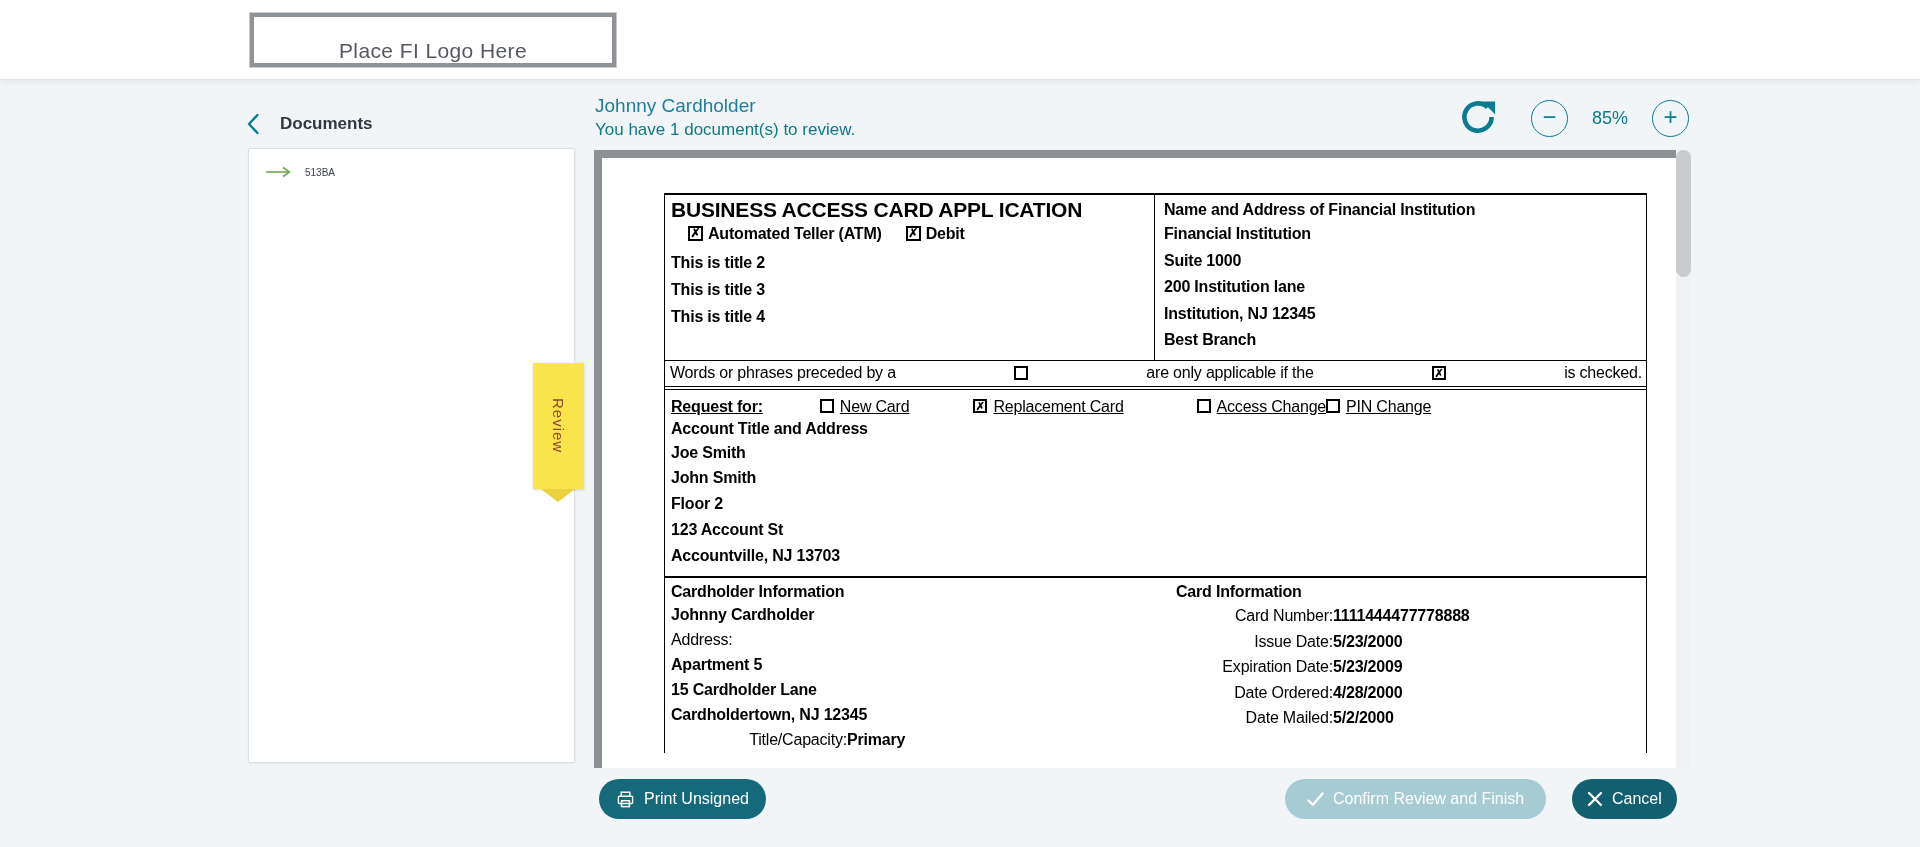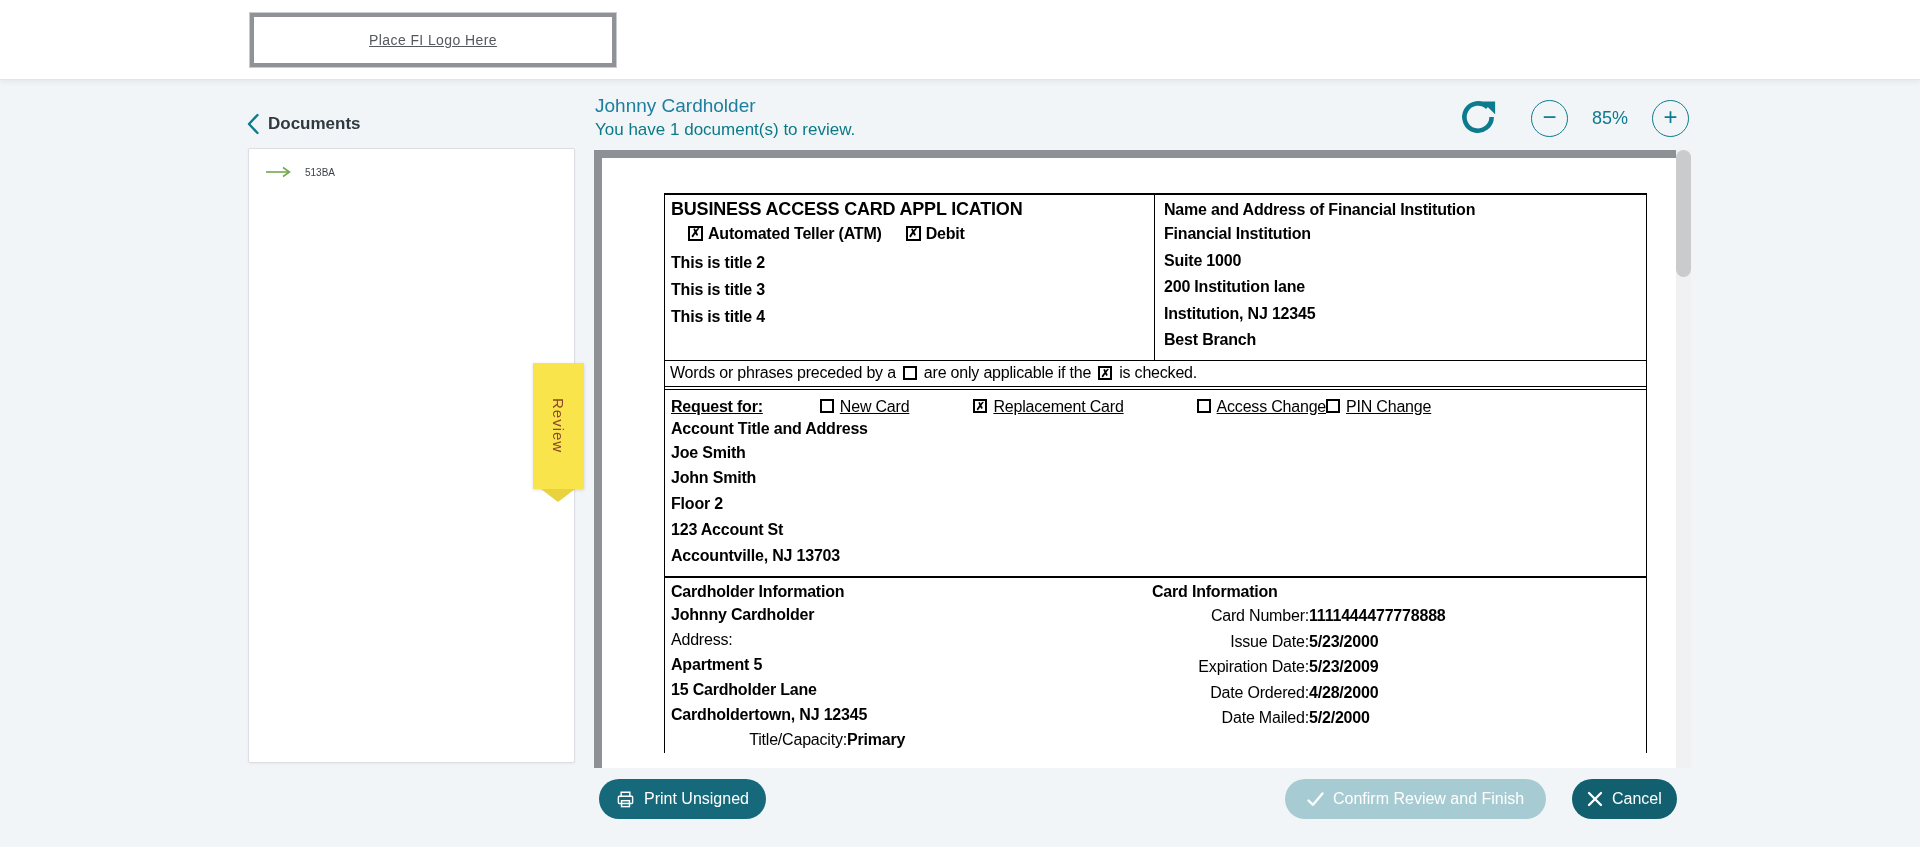--- a/index.html
+++ b/index.html
@@ -5,25 +5,25 @@
   * { margin:0; padding:0; box-sizing:border-box; }
   html,body { width:1920px; height:847px; overflow:hidden; background:#f1f4f7; }
   #app { position:relative; width:1920px; height:847px; font-family:"Liberation Sans",sans-serif; overflow:hidden;
          background:linear-gradient(#e8ecef 0px, #f2f5f7 22px); }
 
   
   .header { position:absolute; top:0; left:0; width:1920px; height:80px; background:#ffffff;
             border-bottom:1px solid #e3e6e9; box-shadow:0 2px 6px rgba(0,0,0,.06); z-index:6; }
   .logo-box { position:absolute; left:250px; top:13px; width:366px; height:54px;
               border:4px solid #8f9297; box-shadow:0 0 0 1px #c9cbce;
-              display:flex; align-items:center; justify-content:center;
-              font-size:14px; color:#55595f; letter-spacing:.4px; background:#fff;text-decoration:underline; }
-
-  
-  .docs-head { position:absolute; left:246px; top:113px; display:flex; align-items:center; gap:8px; z-index:3; }
+              display:flex; align-items:flex-end; justify-content:center;
+              font-size:21px; color:#55595f; letter-spacing:.4px; background:#fff; }
+
+  
+  .docs-head { position:absolute; left:246px; top:113px; display:flex; align-items:center; gap:20px; z-index:3; }
   .chev-left { width:14px; height:22px; display:block; }
   .docs-title { font-size:17px; font-weight:bold; color:#2f3940; }
   .sidebar-panel { position:absolute; left:248px; top:148px; width:327px; height:615px; background:#fff;
                    border:1px solid #dbdfe3; border-radius:2px; box-shadow:0 1px 3px rgba(0,0,0,.05); z-index:2; }
   .doc-item { display:flex; align-items:center; gap:13px; padding:17px 0 0 16px; cursor:pointer; }
   .doc-item-label { font-size:10px; color:#3c434a; }
 
   
   .patron-name { position:absolute; left:595px; top:95px; font-size:19px; color:var(--patron_name,#1d7e9e); }
   .review-msg  { position:absolute; left:595px; top:120px; font-size:17px; color:var(--message,#0b7a87); }
@@ -56,40 +56,40 @@
   
   .form { position:absolute; left:62px; top:35px; width:983px; color:#000; font-weight:bold; font-size:16px;
           border-left:1px solid #000; border-right:1px solid #000; border-top:2px solid #000; letter-spacing:-.2px; }
   .cbx { display:inline-flex; width:15px; height:15px; border:2px solid #000; align-items:center; justify-content:center;
          font-size:12px; font-weight:bold; flex:none; }
   .cbx-sm { width:14px; height:14px; font-size:11px; }
 
   .sec1 { display:flex; }
   .sec1-left { width:490px; border-right:1px solid #000; padding:4px 0 6px 6px; }
   .sec1-right { flex:1; padding:4px 0 6px 9px; }
-  .form-title { font-size:18px; line-height:21px; }
+  .form-title { font-size:21px; line-height:21px; }
   .cb-line { display:flex; align-items:center; gap:24px; margin:3px 0 5px 17px; line-height:21px; }
   .cb-item { display:flex; align-items:center; gap:5px; }
   .t-line { line-height:27px; }
   .r-head { line-height:22px; }
   .r-line { line-height:26.5px; }
 
   .notice { border-top:1px solid #000; border-bottom:4px double #000; padding:2px 4px 3px 5px;
             display:flex; align-items:center; gap:7px; line-height:20px; }
 
   .request { padding:5px 0 0 6px; }
   .req-line { display:flex; align-items:center; line-height:23px;text-decoration:underline; }
   .req-opt { display:flex; align-items:center; gap:6px; font-weight:bold; }
   .req-opt:nth-of-type(1){ margin-left:33px; } .req-opt:nth-of-type(2){ margin-left:57px; }
   .req-opt:nth-of-type(3){ margin-left:64px; } .req-opt:nth-of-type(4){ margin-left:73px; }
   .acct-head { line-height:22px; }
   .a-line { line-height:25.8px; }
   .request { padding-bottom:8px; }
 
-  .info { border-top:2px solid #000; display:flex; padding:3px 0 0 0; }
+  .info { border-top:2px solid #000; display:flex; padding:3px 0 0 0;gap:24px; }
   .info-left { width:487px; padding-left:6px; }
   .info-right { flex:1; }
   .i-head { line-height:22px; }
   .i-line { line-height:24.8px; }
   .kv { display:flex; line-height:25.5px;text-align:right; }
   .kv-label { font-weight:normal; }
   .info-left .kv-label { width:176px; }
   .info-right .kv-label { width:157px; }
 
   
@@ -178,21 +178,21 @@
         <div class="sec1-right">
           <div class="r-head">Name and Address of Financial Institution</div>
           <div class="r-line">Financial Institution</div>
           <div class="r-line">Suite 1000</div>
           <div class="r-line">200 Institution lane</div>
           <div class="r-line">Institution, NJ 12345</div>
           <div class="r-line">Best Branch</div>
         </div>
       </div>
 
-      <div class="notice" style="font-weight:normal;">
+      <div class="notice" style="font-weight:normal;justify-content:space-between;">
         <span>Words or phrases preceded by a</span>
         <span class="cbx cbx-sm"></span>
         <span>are only applicable if the</span>
         <span class="cbx cbx-sm" style="font-weight:bold;">✗</span>
         <span>is checked.</span>
       </div>
 
       <div class="request">
         <div class="req-line">
           <span>Request for:</span>

